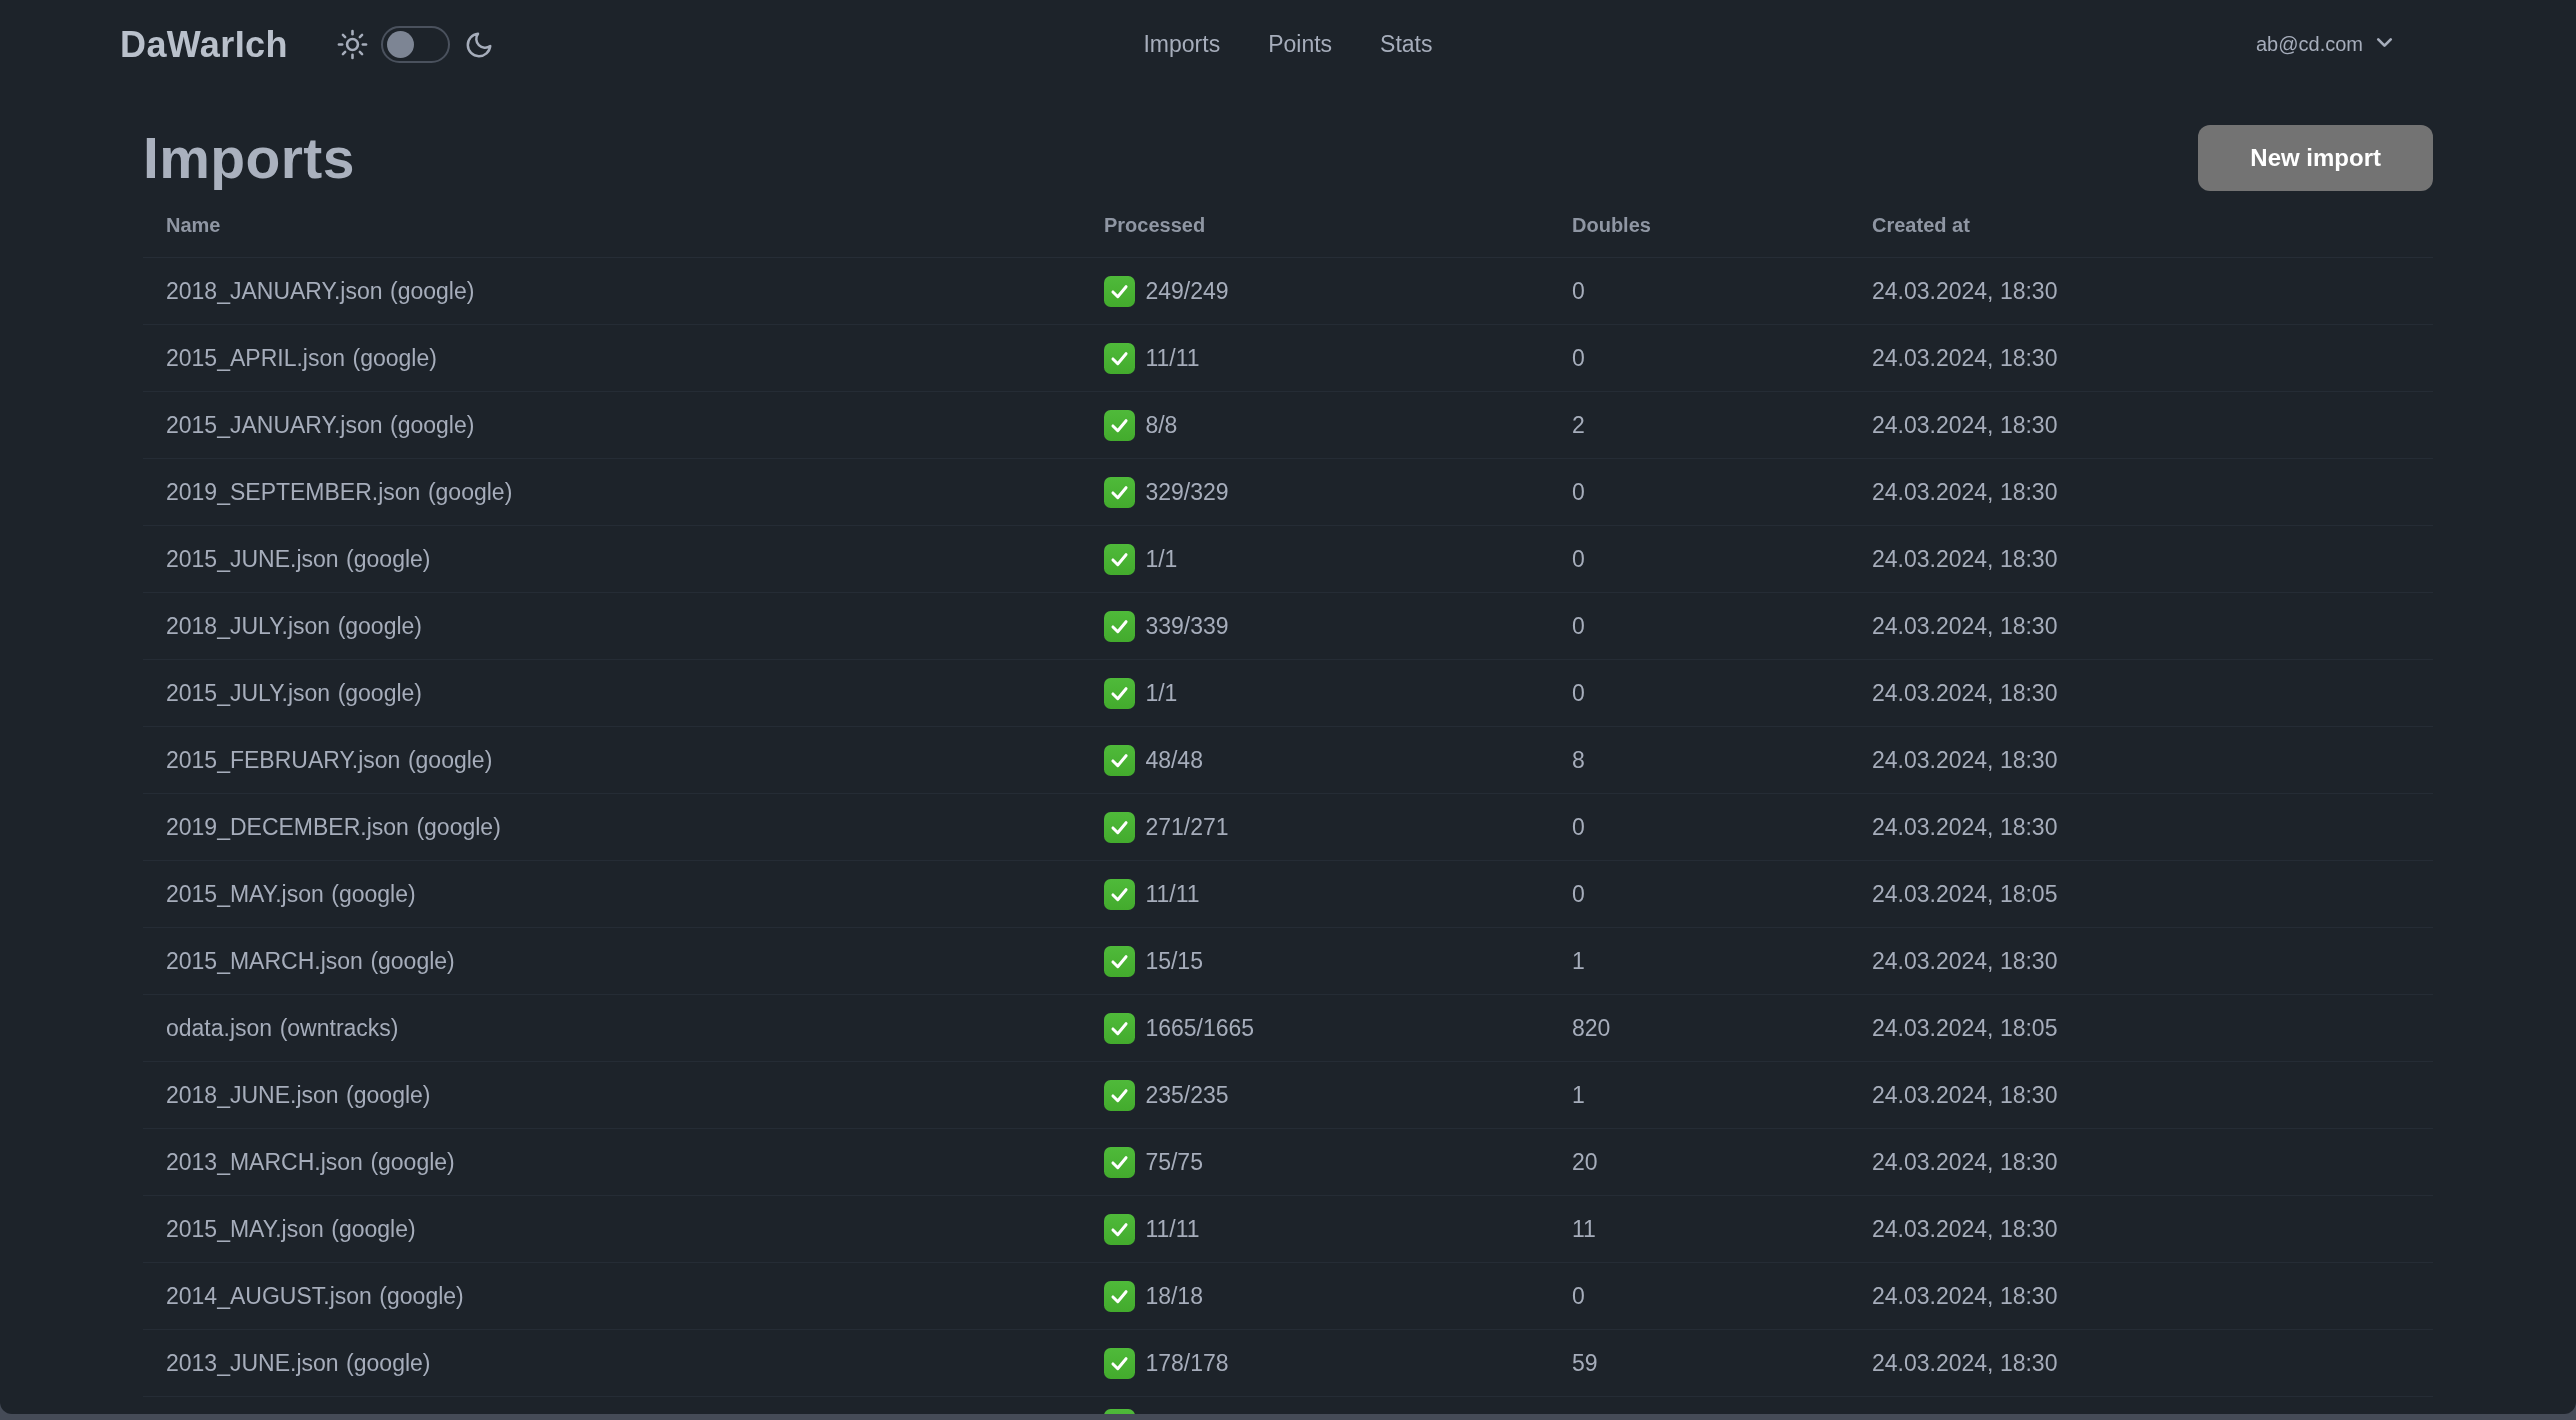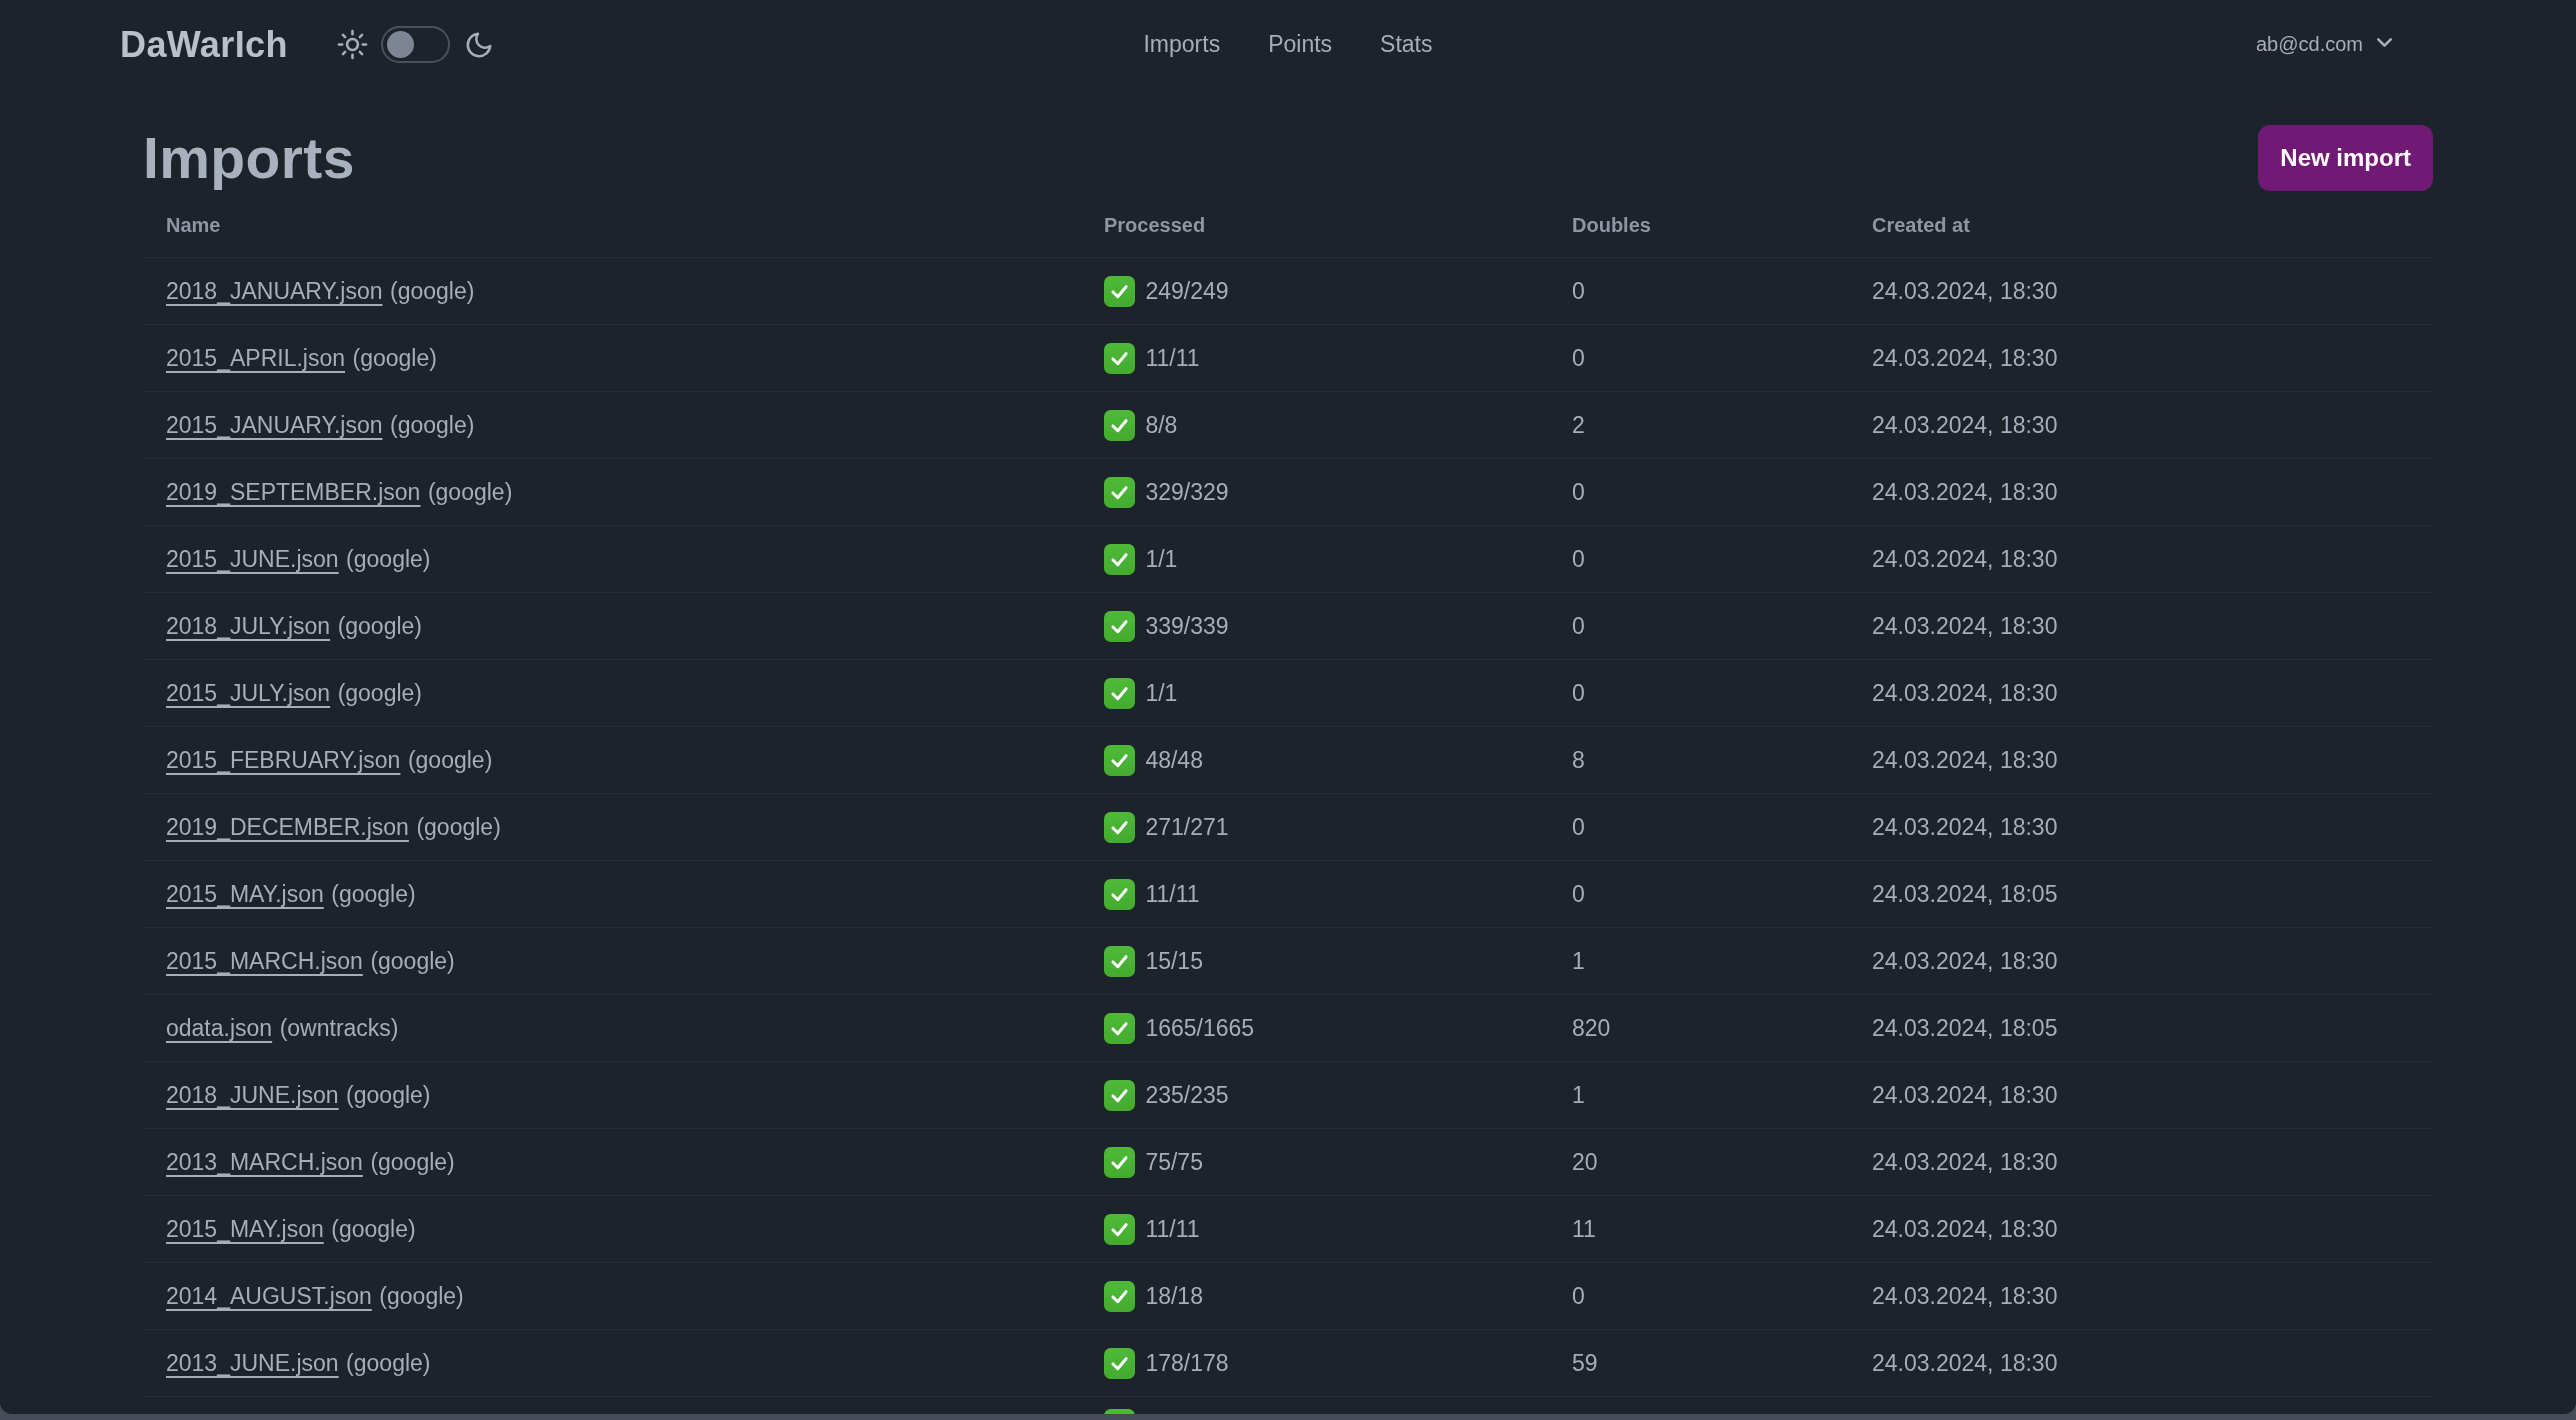--- a/index.html
+++ b/index.html
@@ -66,22 +66,22 @@
   .container { width: 2290px; margin: 0 auto; }
   .page-head {
     margin-top: 33px; height: 72px;
     display: flex; justify-content: space-between; align-items: center;
   }
   .page-title {
     font-size: 57px; font-weight: 800; color: #aab1be;
     letter-spacing: 0.4px;
   }
   .btn-primary {
-    height: 66px; padding: 0 22px;
-    background: #701a75; color: #ffffff;
+    height: 66px; padding: 0 52px;
+    background: #737373; color: #ffffff;
     border: none; border-radius: 12px;
     font-size: 24px; font-weight: 600;
     font-family: "Liberation Sans", "DejaVu Sans", sans-serif;
     cursor: pointer;
   }
   
   .thead, .trow {
     display: grid;
     grid-template-columns: 938px 468px 300px 1fr;
     align-items: center;
@@ -92,21 +92,20 @@
     font-size: 20px; font-weight: 700; color: #8f96a3;
     border-bottom: 1.5px solid #262d36;
   }
   .trow {
     height: 67px;
     font-size: 23px;
     border-bottom: 1.5px solid #252c35;
   }
   .name-cell a {
     color: #a6adbb;
-    text-decoration: underline;
     text-decoration-thickness: 1.5px;
     text-underline-offset: 4.5px;
     cursor: pointer;
   }
   .name-source { margin-left: 7.5px; }
   .processed-cell { display: flex; align-items: center; }
   .check-badge {
     width: 31px; height: 31px; border-radius: 6.7px;
     background: linear-gradient(180deg, #4fba3a 0%, #43ab2d 100%);
     display: inline-flex; align-items: center; justify-content: center;

